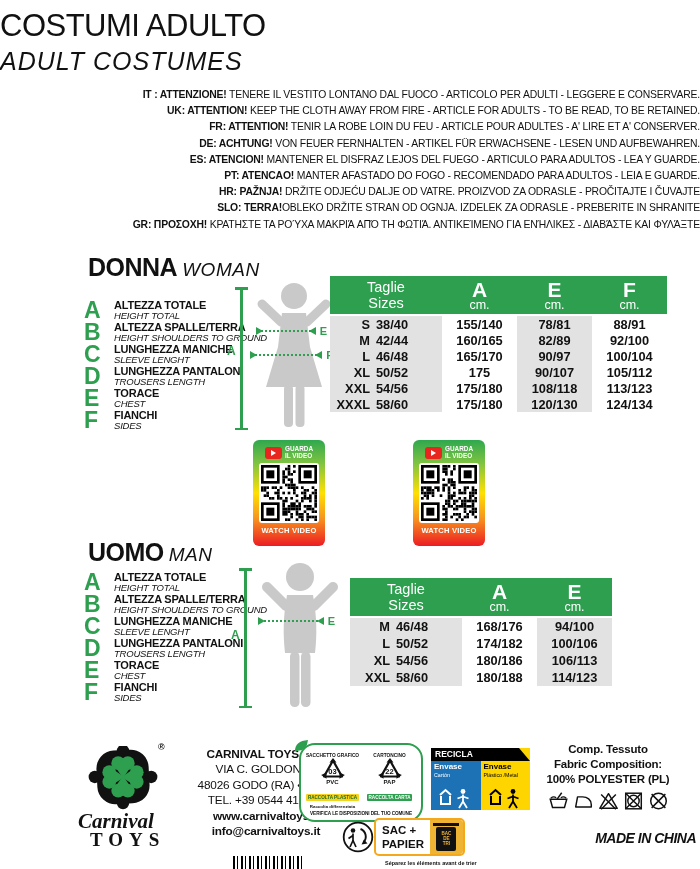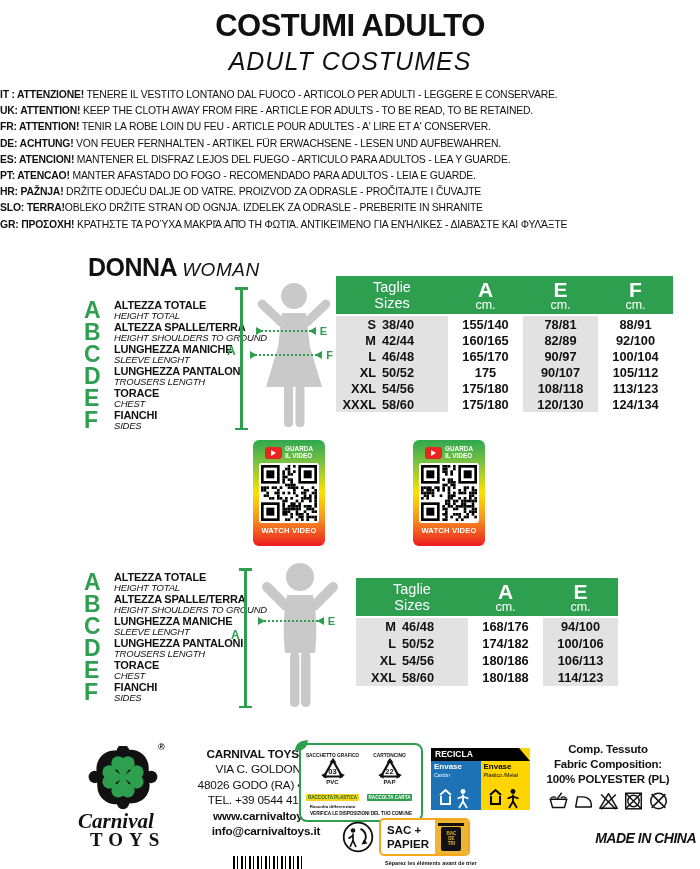--- a/index.html
+++ b/index.html
@@ -1,27 +1,27 @@
 <!DOCTYPE html>
 <html style="--green: #2e9e4f; --table-gray: #e2e2e2; --silhouette: #c9c9c9; --recicla-blue: #1d71b5; --recicla-yellow: #ffd500; --chip-yellow: #f6d31c; --sac-orange: #f5a81c; --qr-red: #e8251f;"><head>
 <meta charset="utf-8">
 <style>
   * { margin:0; padding:0; box-sizing:border-box; }
   body { background:#fff; }
   .page { position:relative; width:700px; height:869px; background:#fff; overflow:hidden;
           font-family:"Liberation Sans", sans-serif; color:#111; }
 
   
-  .title { position:absolute; top:8px; left:0; right:0; text-align:center;
-           font-size:31px; font-weight:700; letter-spacing:-0.5px; }
-  .subtitle { position:absolute; top:47px; left:0; right:0; text-align:center;
+  .title { position:absolute; top:8px; left:0; right:0; 
+           font-size:31px; font-weight:400; letter-spacing:-0.5px; }
+  .subtitle { position:absolute; top:47px; left:0; right:0; text-align:left;
               font-size:25px; font-style:italic; font-weight:500; letter-spacing:1px; }
 
   
-  .warnings { position:absolute; top:87px; left:0; right:0; text-align:left;
+  .warnings { position:absolute; top:87px; left:0; right:0; text-align:right;
               font-size:10.4px; line-height:16.2px; letter-spacing:-0.2px; }
   .warnings b { font-weight:800; }
 
   
   .sec-title { position:absolute; left:88px; }
   .sec-title .it { font-size:25px; font-weight:900; letter-spacing:-0.5px; }
   .sec-title .en { font-size:19px; font-style:italic; font-weight:400; margin-left:5px; letter-spacing:0.5px; }
 
   
   .legend { position:absolute; left:84px; width:225px; }
@@ -38,21 +38,21 @@
   .vline::before { top:0; } .vline::after { bottom:0; }
   .vlabel { position:absolute; font-size:12px; font-weight:800; color:var(--green); }
   .dotarrow { position:absolute; border-top:2px dotted var(--green); }
   .dotarrow::before { content:""; position:absolute; left:-2px; top:-5.5px; border-top:4.5px solid transparent;
                       border-bottom:4.5px solid transparent; border-left:7px solid var(--green); }
   .dotarrow::after { content:""; position:absolute; right:-2px; top:-5.5px; border-top:4.5px solid transparent;
                      border-bottom:4.5px solid transparent; border-right:7px solid var(--green); }
   .dotarrow .alabel { position:absolute; right:-13px; top:-7px; font-size:11px; font-weight:800; color:var(--green); }
 
   
-  .sizetable { position:absolute;margin-left:6px; }
+  .sizetable { position:absolute; }
   .thead { display:grid; height:40px; background:var(--green); color:#fff; border-bottom:2px solid #fff; }
   .cols4 { grid-template-columns:112px 75px 75px 75px; }
   .cols3 { grid-template-columns:112px 75px 75px; }
   .th-sizes { display:flex; flex-direction:column; justify-content:center; text-align:center;
               font-size:14.5px; font-weight:500; line-height:16px; }
   .th-col { display:flex; flex-direction:column; justify-content:center; text-align:center; }
   .th-letter { font-size:21px; font-weight:800; line-height:19px; }
   .th-unit { font-size:12.5px; line-height:12px; }
   .trow { display:grid; }
   .w-row { height:16px; }
@@ -80,21 +80,21 @@
   .logo svg { display:block; margin-left:10px; }
   .logo-reg { position:absolute; left:80px; top:-4px; font-size:9px; font-weight:700; }
   .logo-car { font-family:"Liberation Serif", serif; font-style:italic; font-weight:700; font-size:21px; line-height:18px; }
   .logo-toys { font-family:"Liberation Serif", serif; font-weight:700; font-size:19px; letter-spacing:6px; line-height:19px; margin-left:12px; }
 
   .address { position:absolute; left:194px; top:747px; width:144px; text-align:center;
              font-size:11.8px; line-height:15.4px; font-weight:500; letter-spacing:-0.2px; }
   .address .bold { font-weight:800; }
 
   .eco-box { position:absolute; left:299px; top:743px; width:124px; height:79px;
-             border:2px solid var(--green); border-radius:8px; padding:2px 3px 1px; background:#fff; }
+             border:2px solid var(--green); border-radius:16px; padding:2px 3px 1px; background:#fff; }
   .eco-leaf { position:absolute; left:-7px; top:-7px; }
   .eco-cols { display:flex; justify-content:space-around; }
   .eco-col { width:55px; text-align:center; }
   .eco-label { font-size:4.8px; font-weight:800; line-height:5.2px; height:11px;
                display:flex; align-items:flex-end; justify-content:center; }
   .loop { position:relative; width:24px; height:21px; margin:0 auto; }
   .loop-num { position:absolute; inset:0; display:flex; align-items:flex-end; justify-content:center;
               font-size:7.5px; font-weight:800; padding-bottom:3px; }
   .eco-mat { font-size:6px; font-weight:800; }
   .chip { display:inline-block; font-size:4.6px; font-weight:800; padding:1px 2px; margin-top:2px; border-radius:1px; }
@@ -116,21 +116,21 @@
   .rec-sub { font-size:5.3px; line-height:6px; }
   .rec-icon { margin-top:auto; }
 
   .composition { position:absolute; left:520px; top:742px; width:176px; text-align:center; }
   .comp-line { font-size:11.5px; font-weight:800; line-height:15px; letter-spacing:-0.2px; }
   .care-row { display:flex; justify-content:center; gap:2px; margin-top:3px; }
 
   .made-in { position:absolute; left:500px; top:830px; width:196px; text-align:right;
              font-size:14px; font-weight:800; font-style:italic; letter-spacing:-0.5px; }
 
-  .triman-row { position:absolute; left:342px; top:818px; display:flex; align-items:center; gap:5px; }
+  .triman-row { position:absolute; left:342px; top:818px; display:flex; align-items:center; }
   .sac-box { display:flex; border:2.5px solid var(--sac-orange); border-radius:5px; overflow:hidden;
              height:38px; background:#fff; }
   .sac-text { padding:4px 6px 0; font-size:11.5px; font-weight:800; line-height:13.5px; white-space:nowrap; }
   .sac-bin { background:#f0b434; width:33px; display:flex; align-items:center; justify-content:center; }
   .bin { position:relative; width:20px; height:24px; background:#111; border-radius:2px; color:#f0b434;
          font-size:4.6px; font-weight:800; line-height:5px; display:flex; flex-direction:column;
          align-items:center; justify-content:center; margin-top:3px; }
   .bin::before { content:""; position:absolute; top:-3.5px; left:-3px; width:26px; height:2.5px; background:#111; }
   .sac-note { position:absolute; left:385px; top:860px; font-size:5.5px; font-weight:600; }
 
@@ -618,20 +618,23 @@
           <rect x="60" y="4" width="20" height="20" fill="#fff"></rect>
           <rect x="64" y="8" width="12" height="12" fill="#000"></rect>
           <rect x="0" y="56" width="28" height="28" fill="#000"></rect>
           <rect x="4" y="60" width="20" height="20" fill="#fff"></rect>
           <rect x="8" y="64" width="12" height="12" fill="#000"></rect>
         </svg>
       </div>
     <div class="qr-bottom">WATCH VIDEO</div>
   </div>
 
+  <div class="sec-title" style="top:538px;">
+    <span class="it">UOMO</span><span class="en">MAN</span>
+  </div>
 
   <div class="legend" style="top:572px;">
 
       <div class="legend-item">
         <div class="legend-letter">A</div>
         <div>
           <div class="legend-it">ALTEZZA TOTALE</div>
           <div class="legend-en">HEIGHT TOTAL</div>
         </div>
       </div>

